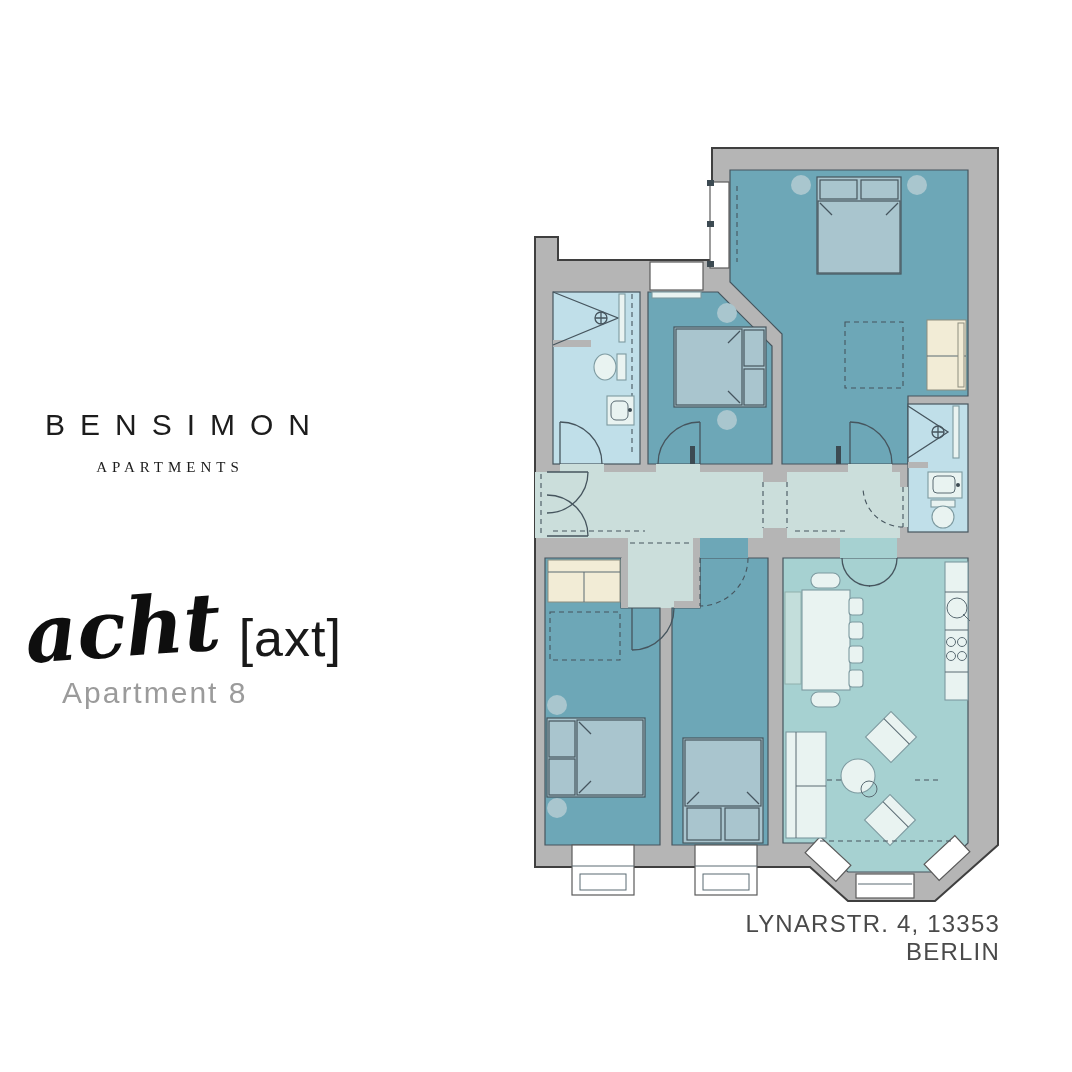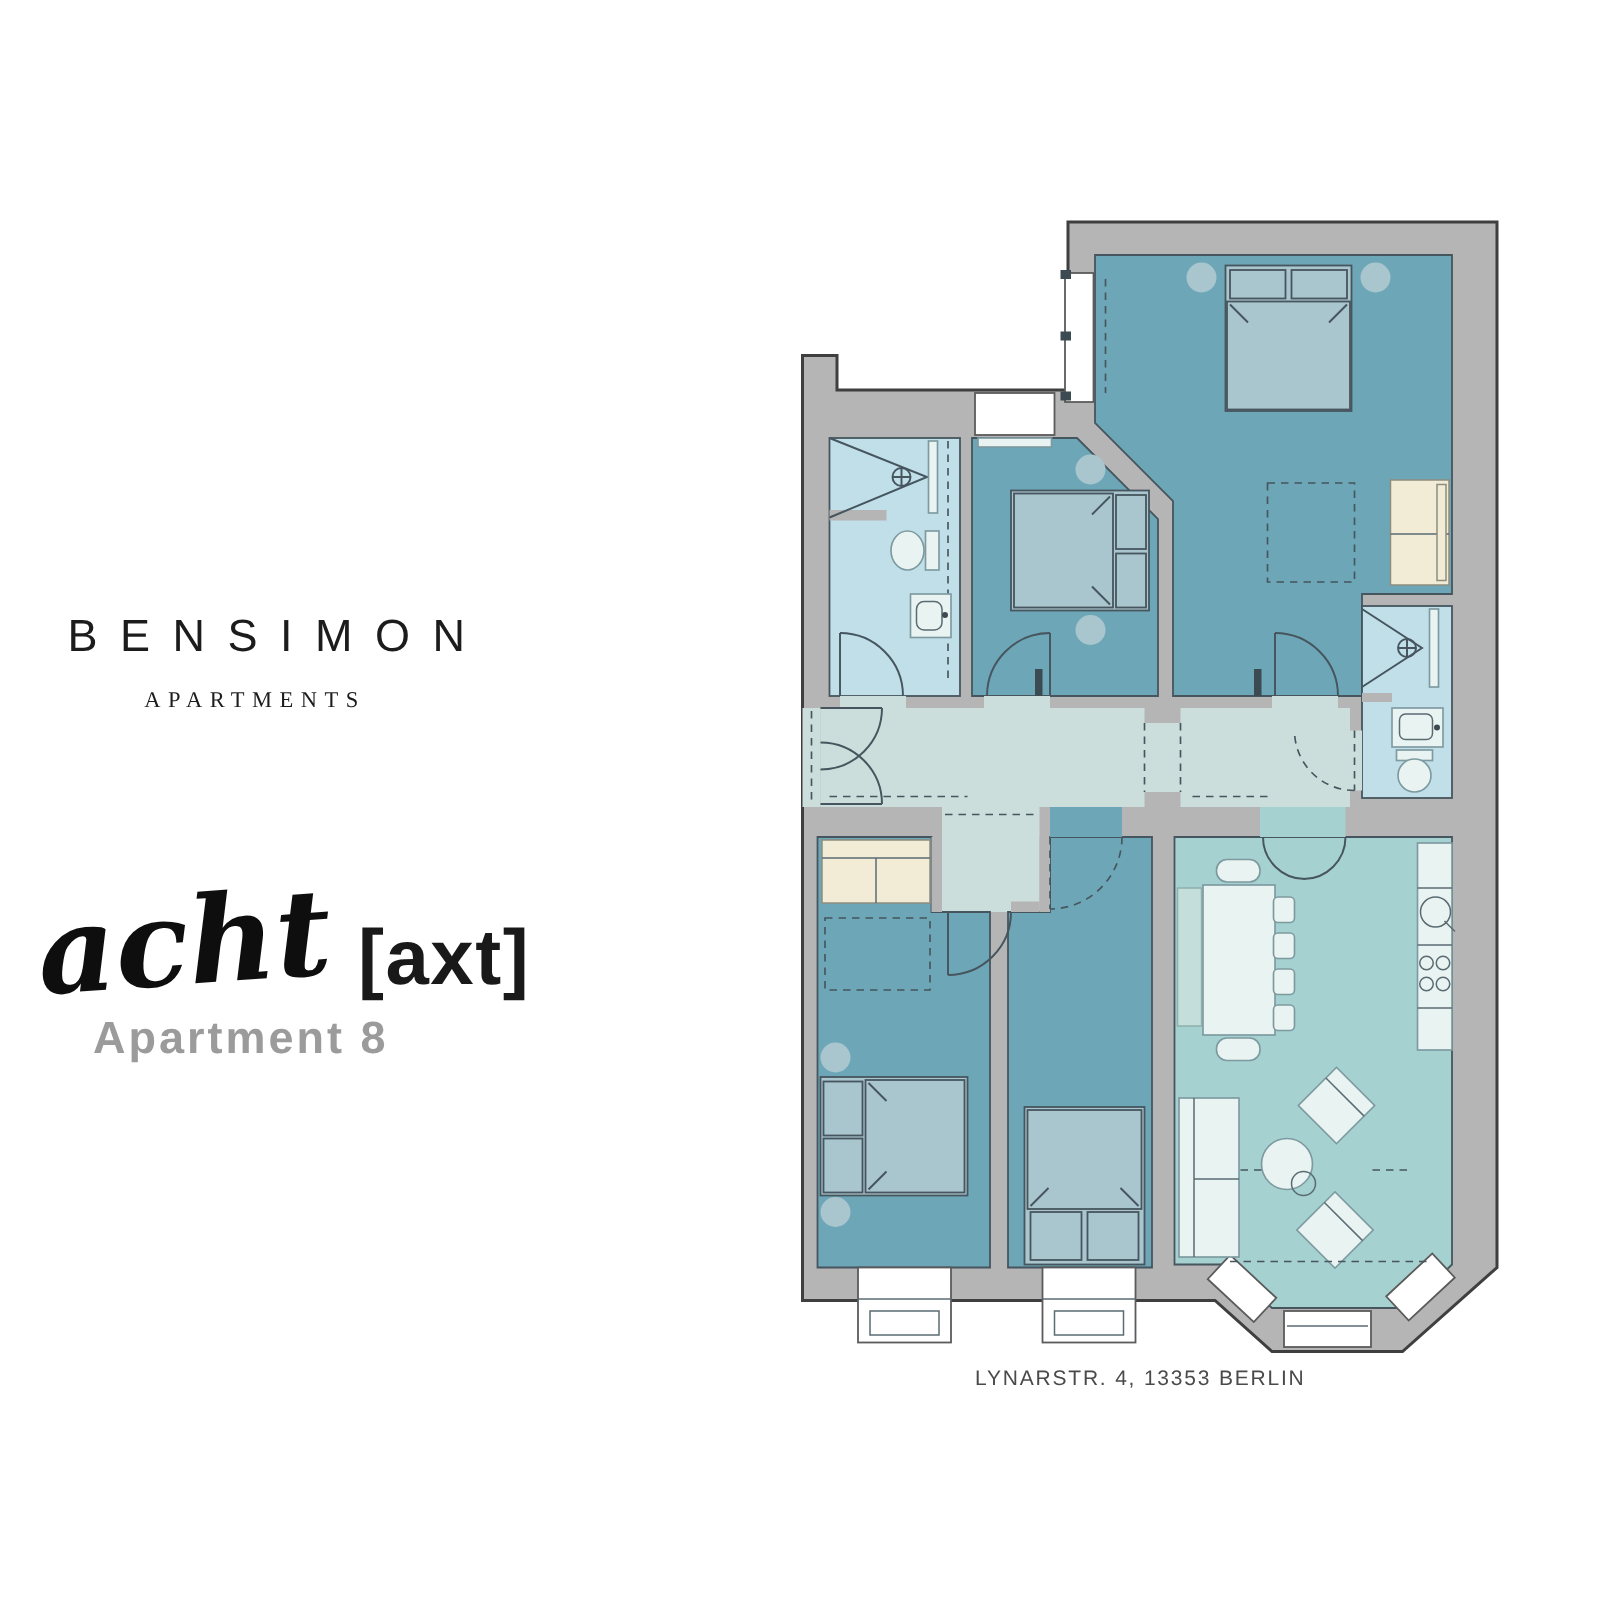--- a/index.html
+++ b/index.html
@@ -5,23 +5,23 @@
   html,body{margin:0;padding:0;background:#ffffff;}
   #canvas{position:relative;width:1072px;height:1072px;background:#fff;overflow:hidden;
           font-family:"Liberation Sans", sans-serif;}
   .abs{position:absolute;}
   .brand{left:30px;top:408px;width:275px;text-align:center;color:var(--text-dark);}
   .brand-name{font-size:30px;font-weight:400;letter-spacing:15px;text-indent:15px;white-space:nowrap;}
   .brand-sub{margin-top:17px;font-size:15px;letter-spacing:5px;text-indent:5px;font-family:Liberation Serif, serif;}
   .name-row{left:25px;top:588px;display:flex;align-items:baseline;gap:18px;}
   .script{font-family:"DejaVu Serif", serif;font-style:italic;font-weight:bold;
           font-size:80px;line-height:1;color:#0e0e0e;transform:rotate(-4deg);}
-  .phonetic{font-size:52px;font-weight:700;color:#191919;letter-spacing:1px;}
-  .apt-label{left:62px;top:676px;font-size:30px;color:var(--text-gray);letter-spacing:2px;font-weight:bold;}
-  .address{left:650px;top:910px;width:350px;font-size:14px;
+  .phonetic{font-size:52px;font-weight:400;color:#191919;letter-spacing:1px;}
+  .apt-label{left:62px;top:676px;font-size:30px;color:var(--text-gray);letter-spacing:2px;}
+  .address{left:650px;top:910px;width:350px;text-align:right;font-size:24px;
            color:var(--address-gray);letter-spacing:1.2px;}
   svg{position:absolute;left:0;top:0;}
   
   .wall{fill:var(--wall);stroke:var(--wall-outline);stroke-width:2;}
   .wallbit{fill:var(--wall);}
   .teal{fill:var(--room-teal);stroke:var(--line-dark);stroke-width:1.2;}
   .bath{fill:var(--bathroom-blue);stroke:var(--line-dark);stroke-width:1.2;}
   .sage{fill:var(--hallway-sage);stroke:none;}
   .aqua{fill:var(--living-aqua);stroke:var(--line-dark);stroke-width:1.2;}
   .bed{fill:var(--bed-fill);stroke:var(--line-dark);stroke-width:1.2;}

